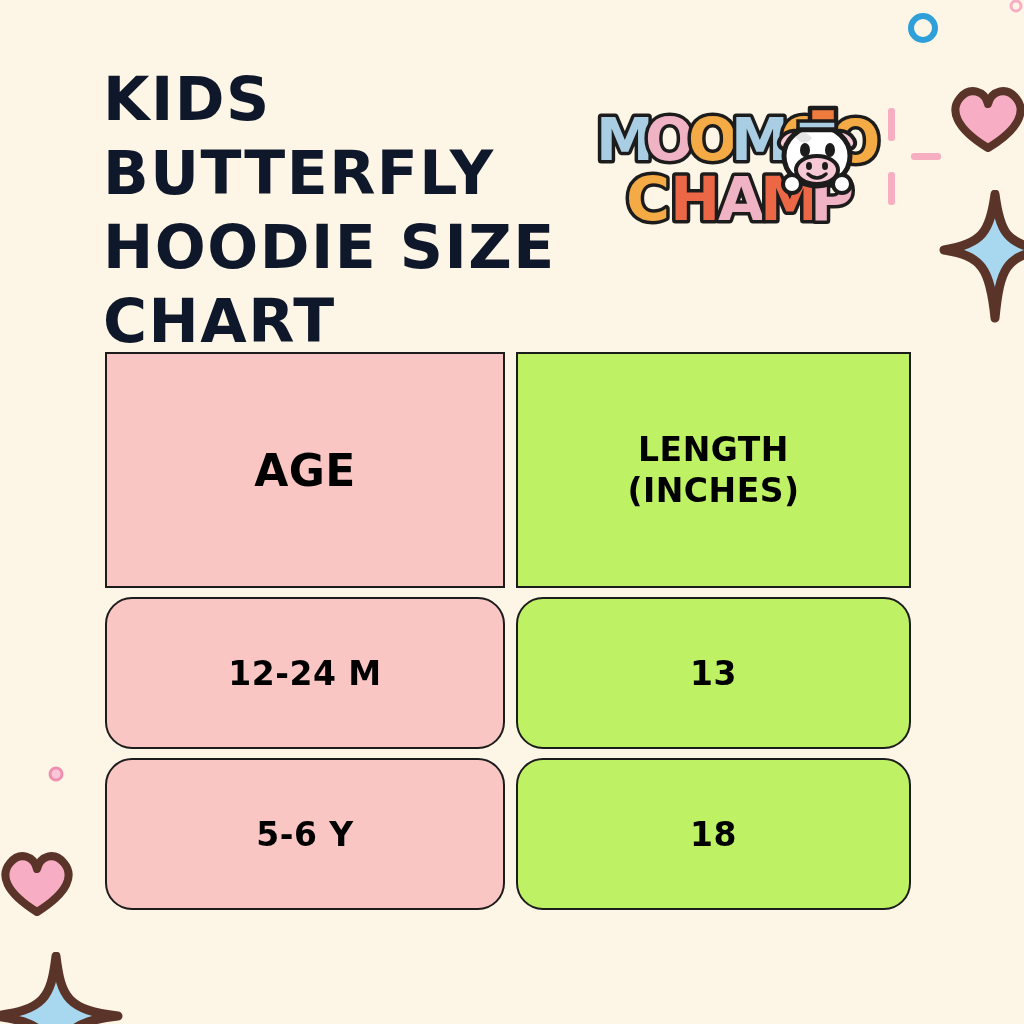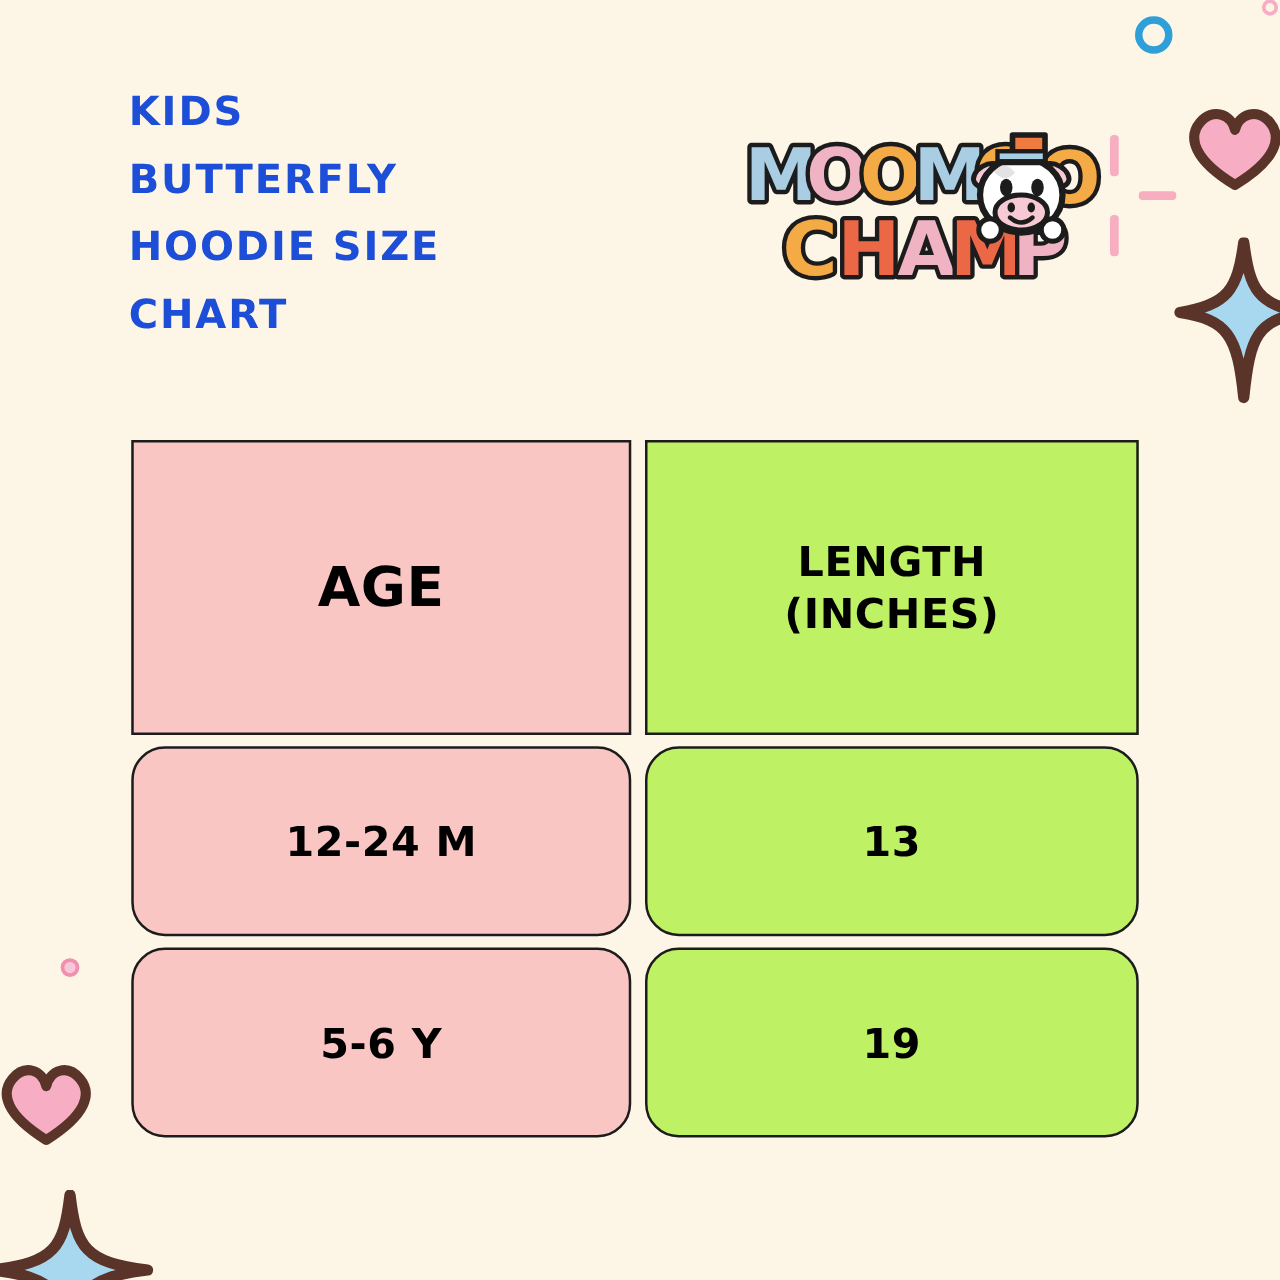--- a/index.html
+++ b/index.html
@@ -7,25 +7,25 @@
     width:1024px;height:1024px;
     background:#fdf6e7;
     font-family:"Liberation Sans", sans-serif;
     overflow:hidden;position:relative;
   }
   #stage{position:absolute;inset:0;width:1024px;height:1024px;}
 
   
   #title{
     position:absolute;left:103px;top:62px;width:470px;
-    color:#1d4ed8;
+    color:#0f172a;
     font-family:"DejaVu Sans", sans-serif;
     font-weight:bold;
-    font-size:32px;
-    line-height:54px;
+    font-size:60px;
+    line-height:74px;
     letter-spacing:1.5px;
     text-transform:uppercase;
     white-space:pre-line;
   }
 
   
   #logo{position:absolute;left:592px;top:104px;width:292px;height:128px;}
   #logo svg{display:block;}
 
   
@@ -117,21 +117,21 @@
 (INCHES)</div>
     </div>
 
     <div class="t-row row-body">
       <div class="cell col-age">12-24 M</div>
       <div class="cell col-len">13</div>
     </div>
 
     <div class="t-row row-body">
       <div class="cell col-age">5-6 Y</div>
-      <div class="cell col-len">19</div>
+      <div class="cell col-len">18</div>
     </div>
 
   </div>
 
   <svg class="deco" style="left:905px;top:10px;" width="36" height="36">
     <circle cx="18" cy="18" r="12" fill="none" stroke="#2e9fd8" stroke-width="6"></circle>
   </svg>
 
   <svg class="deco" style="left:1008px;top:0px;" width="16" height="16">
     <circle cx="8" cy="6" r="5" fill="none" stroke="#f7aec4" stroke-width="3"></circle>

